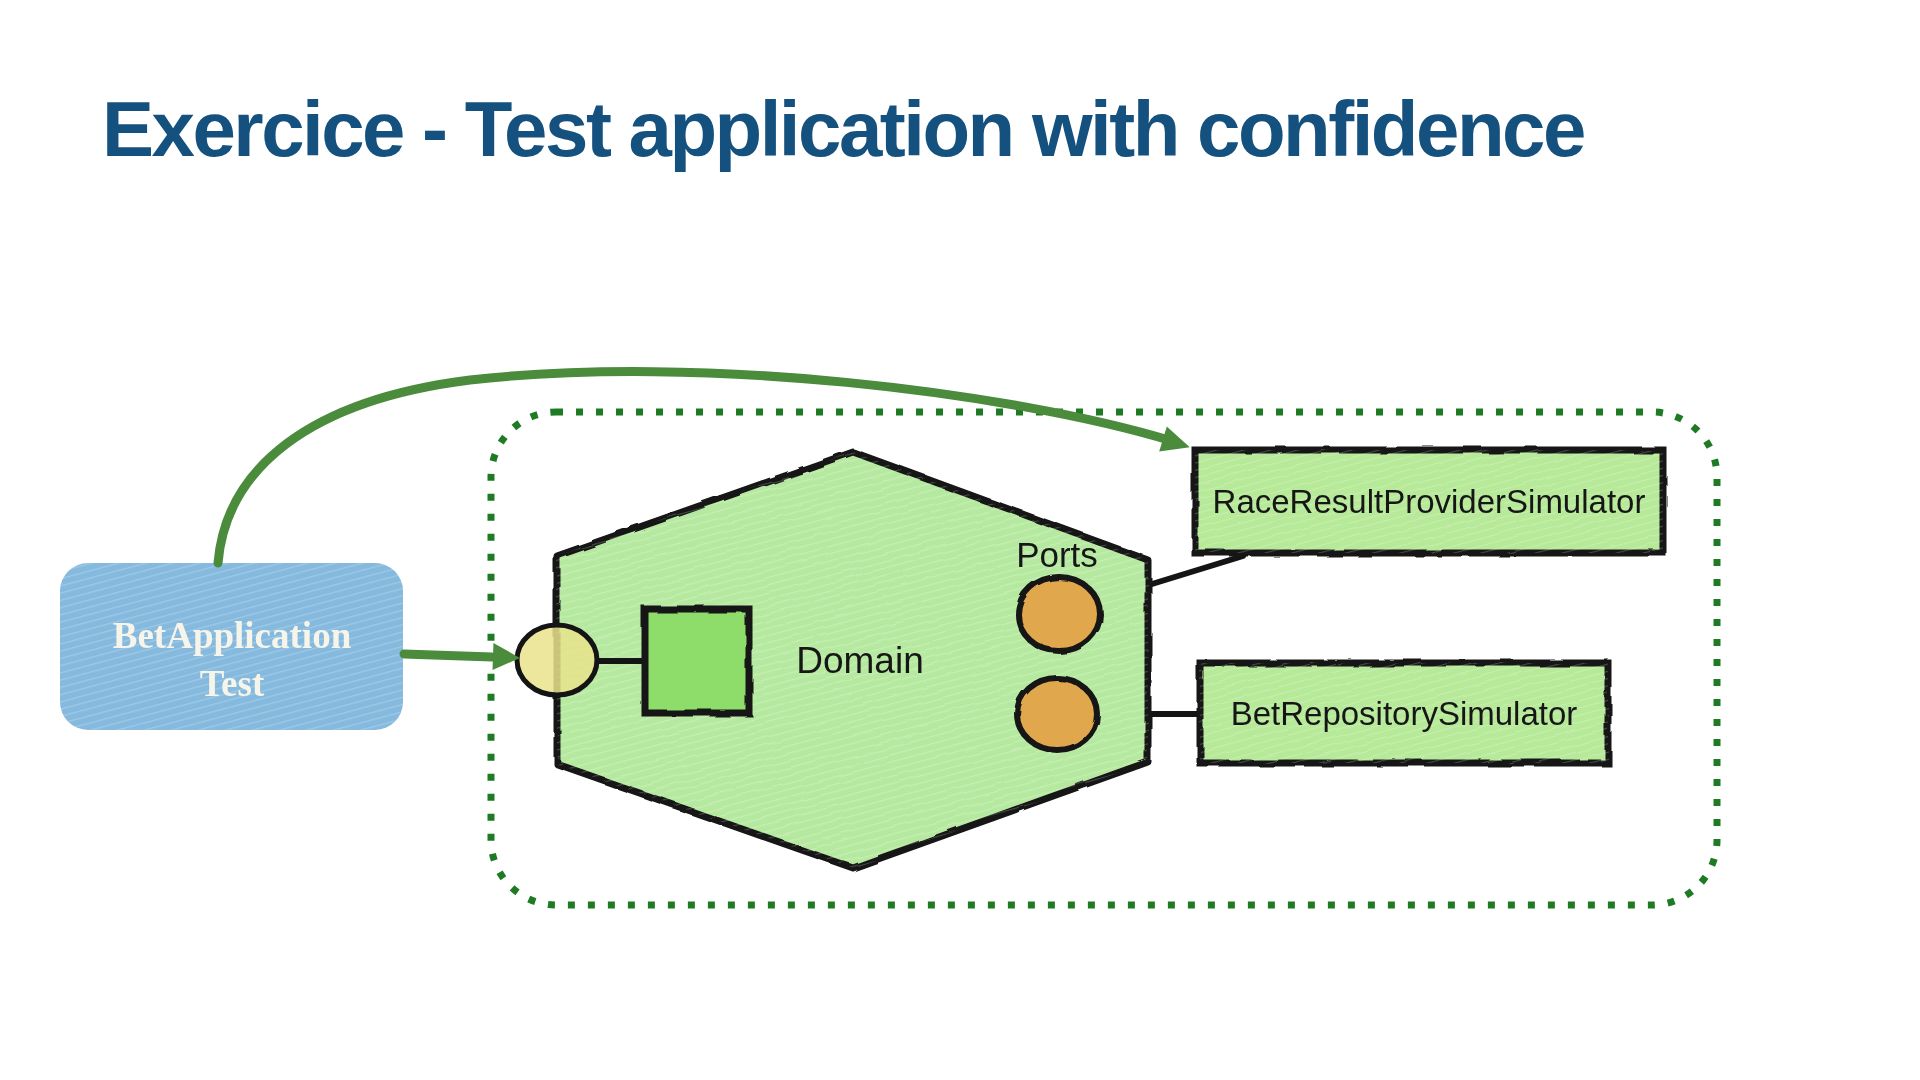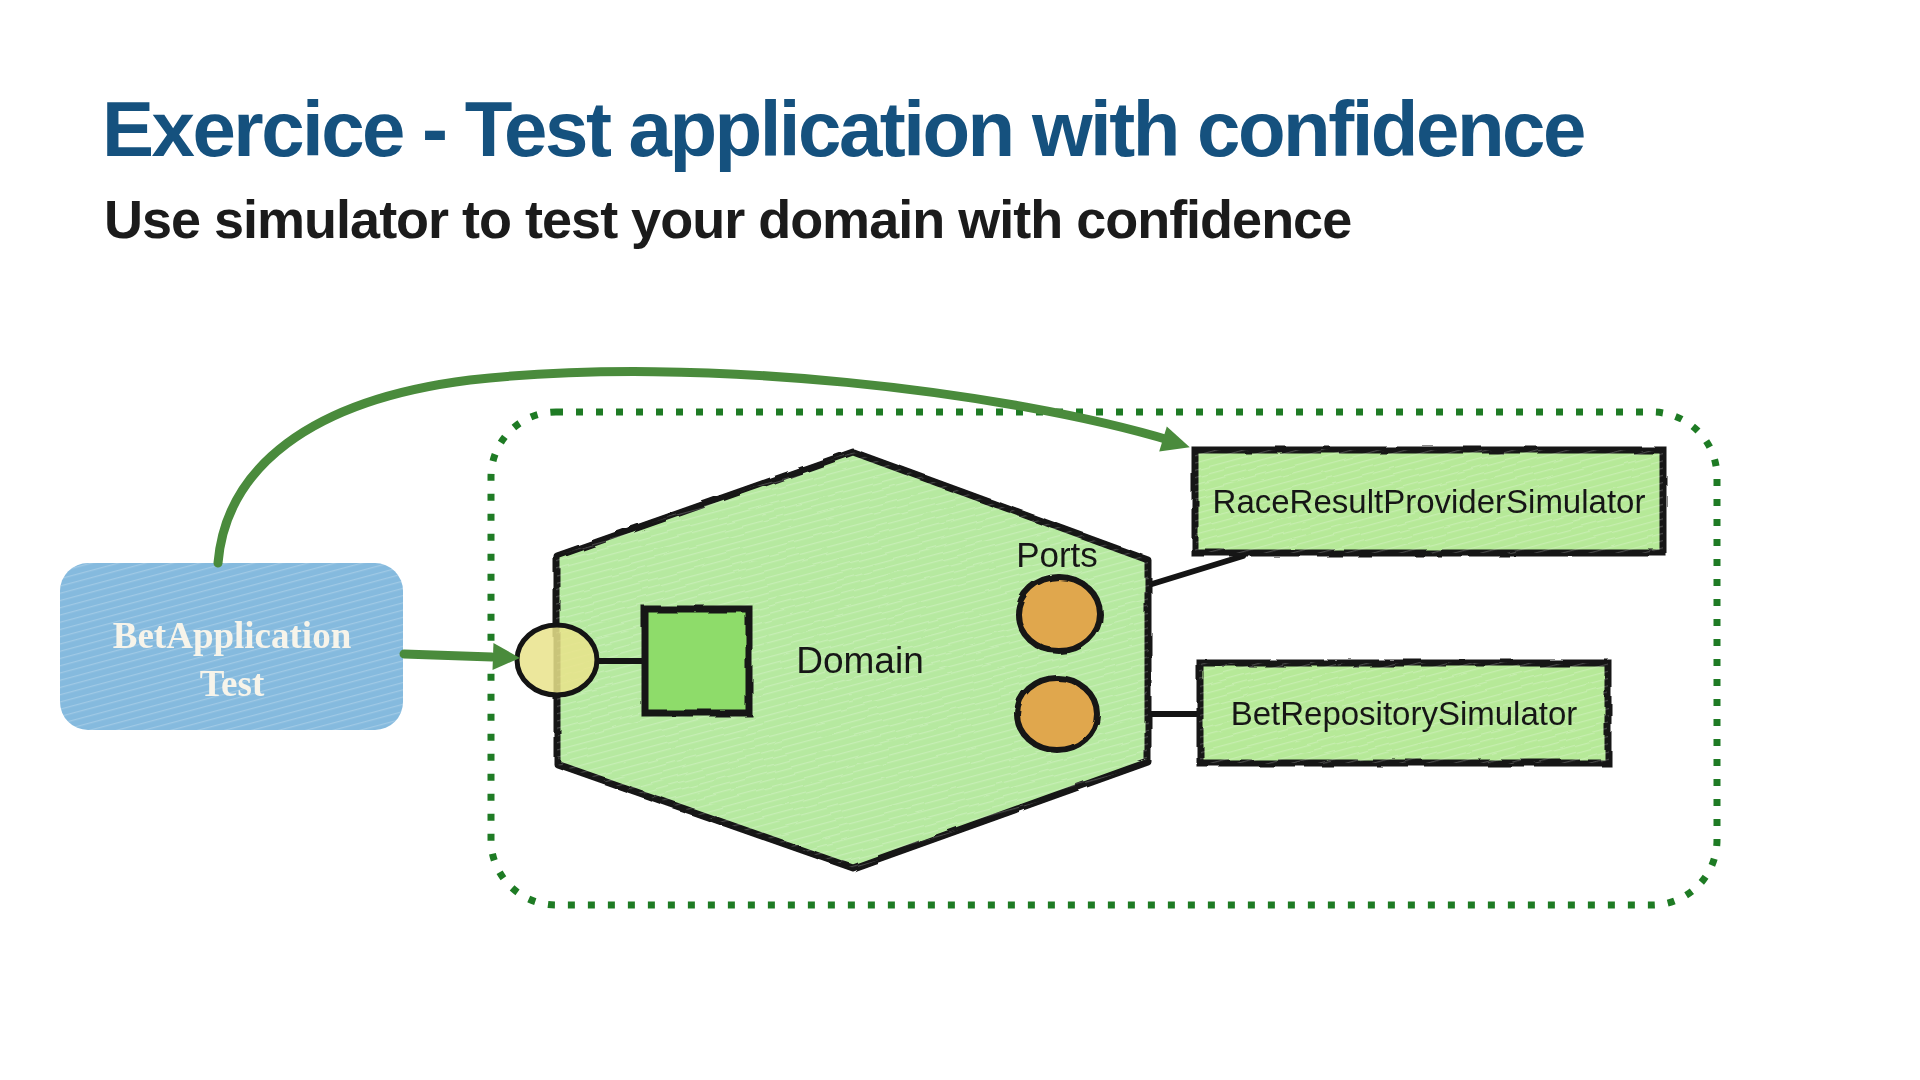--- a/index.html
+++ b/index.html
@@ -26,21 +26,20 @@
   .test-box-label{font-family:"Liberation Serif",serif;font-weight:700;font-size:37px;
          fill:var(--test-box-text,#f7f4ea);text-anchor:middle;}
   .hatch{pointer-events:none;}
 </style>
 </head>
 <body>
 
 <div class="slide">
 
   <div class="title">Exercice - Test application with confidence</div>
-  <div class="subtitle">Use simulator to test your domain with confidence</div>
 
   <svg width="1920" height="1080" viewBox="0 0 1920 1080">
     <defs>
       <filter id="rough" x="-5%" y="-5%" width="110%" height="110%">
         <feTurbulence type="fractalNoise" baseFrequency="0.035" numOctaves="2" result="n"></feTurbulence>
         <feDisplacementMap in="SourceGraphic" in2="n" scale="4"></feDisplacementMap>
       </filter>
       <pattern id="crayon" width="7" height="7" patternUnits="userSpaceOnUse" patternTransform="rotate(75)">
         <rect width="7" height="7" fill="none"></rect>
         <line x1="0" y1="0" x2="0" y2="7" stroke="rgba(255,255,255,0.22)" stroke-width="2.5"></line>

